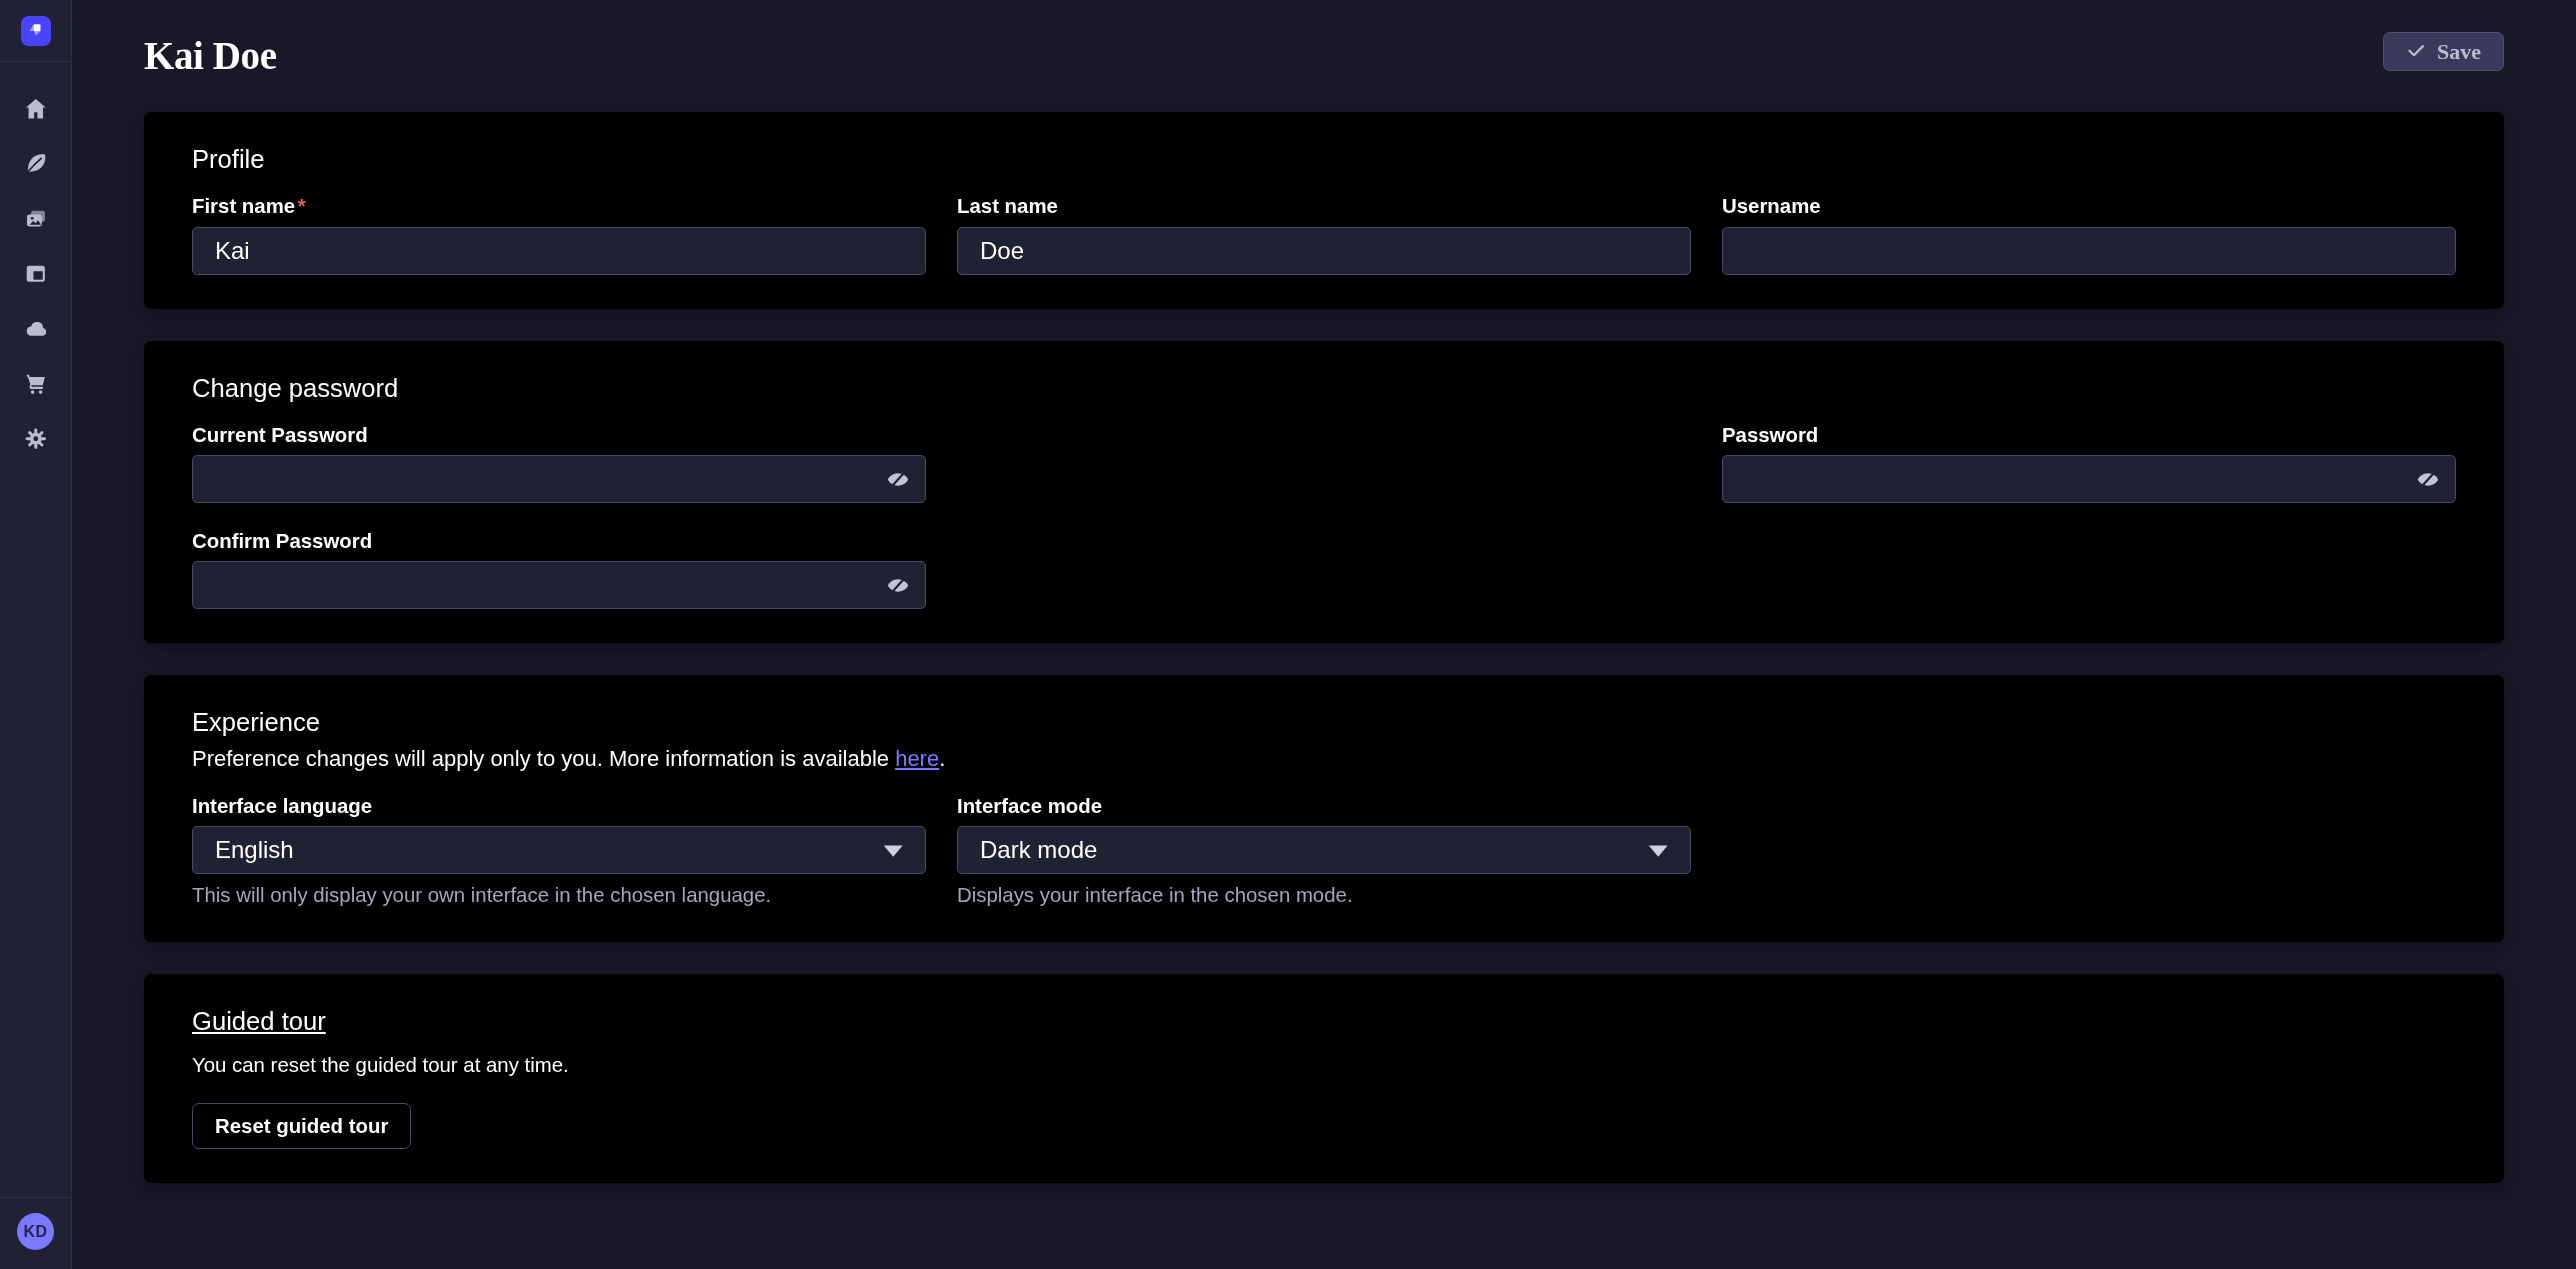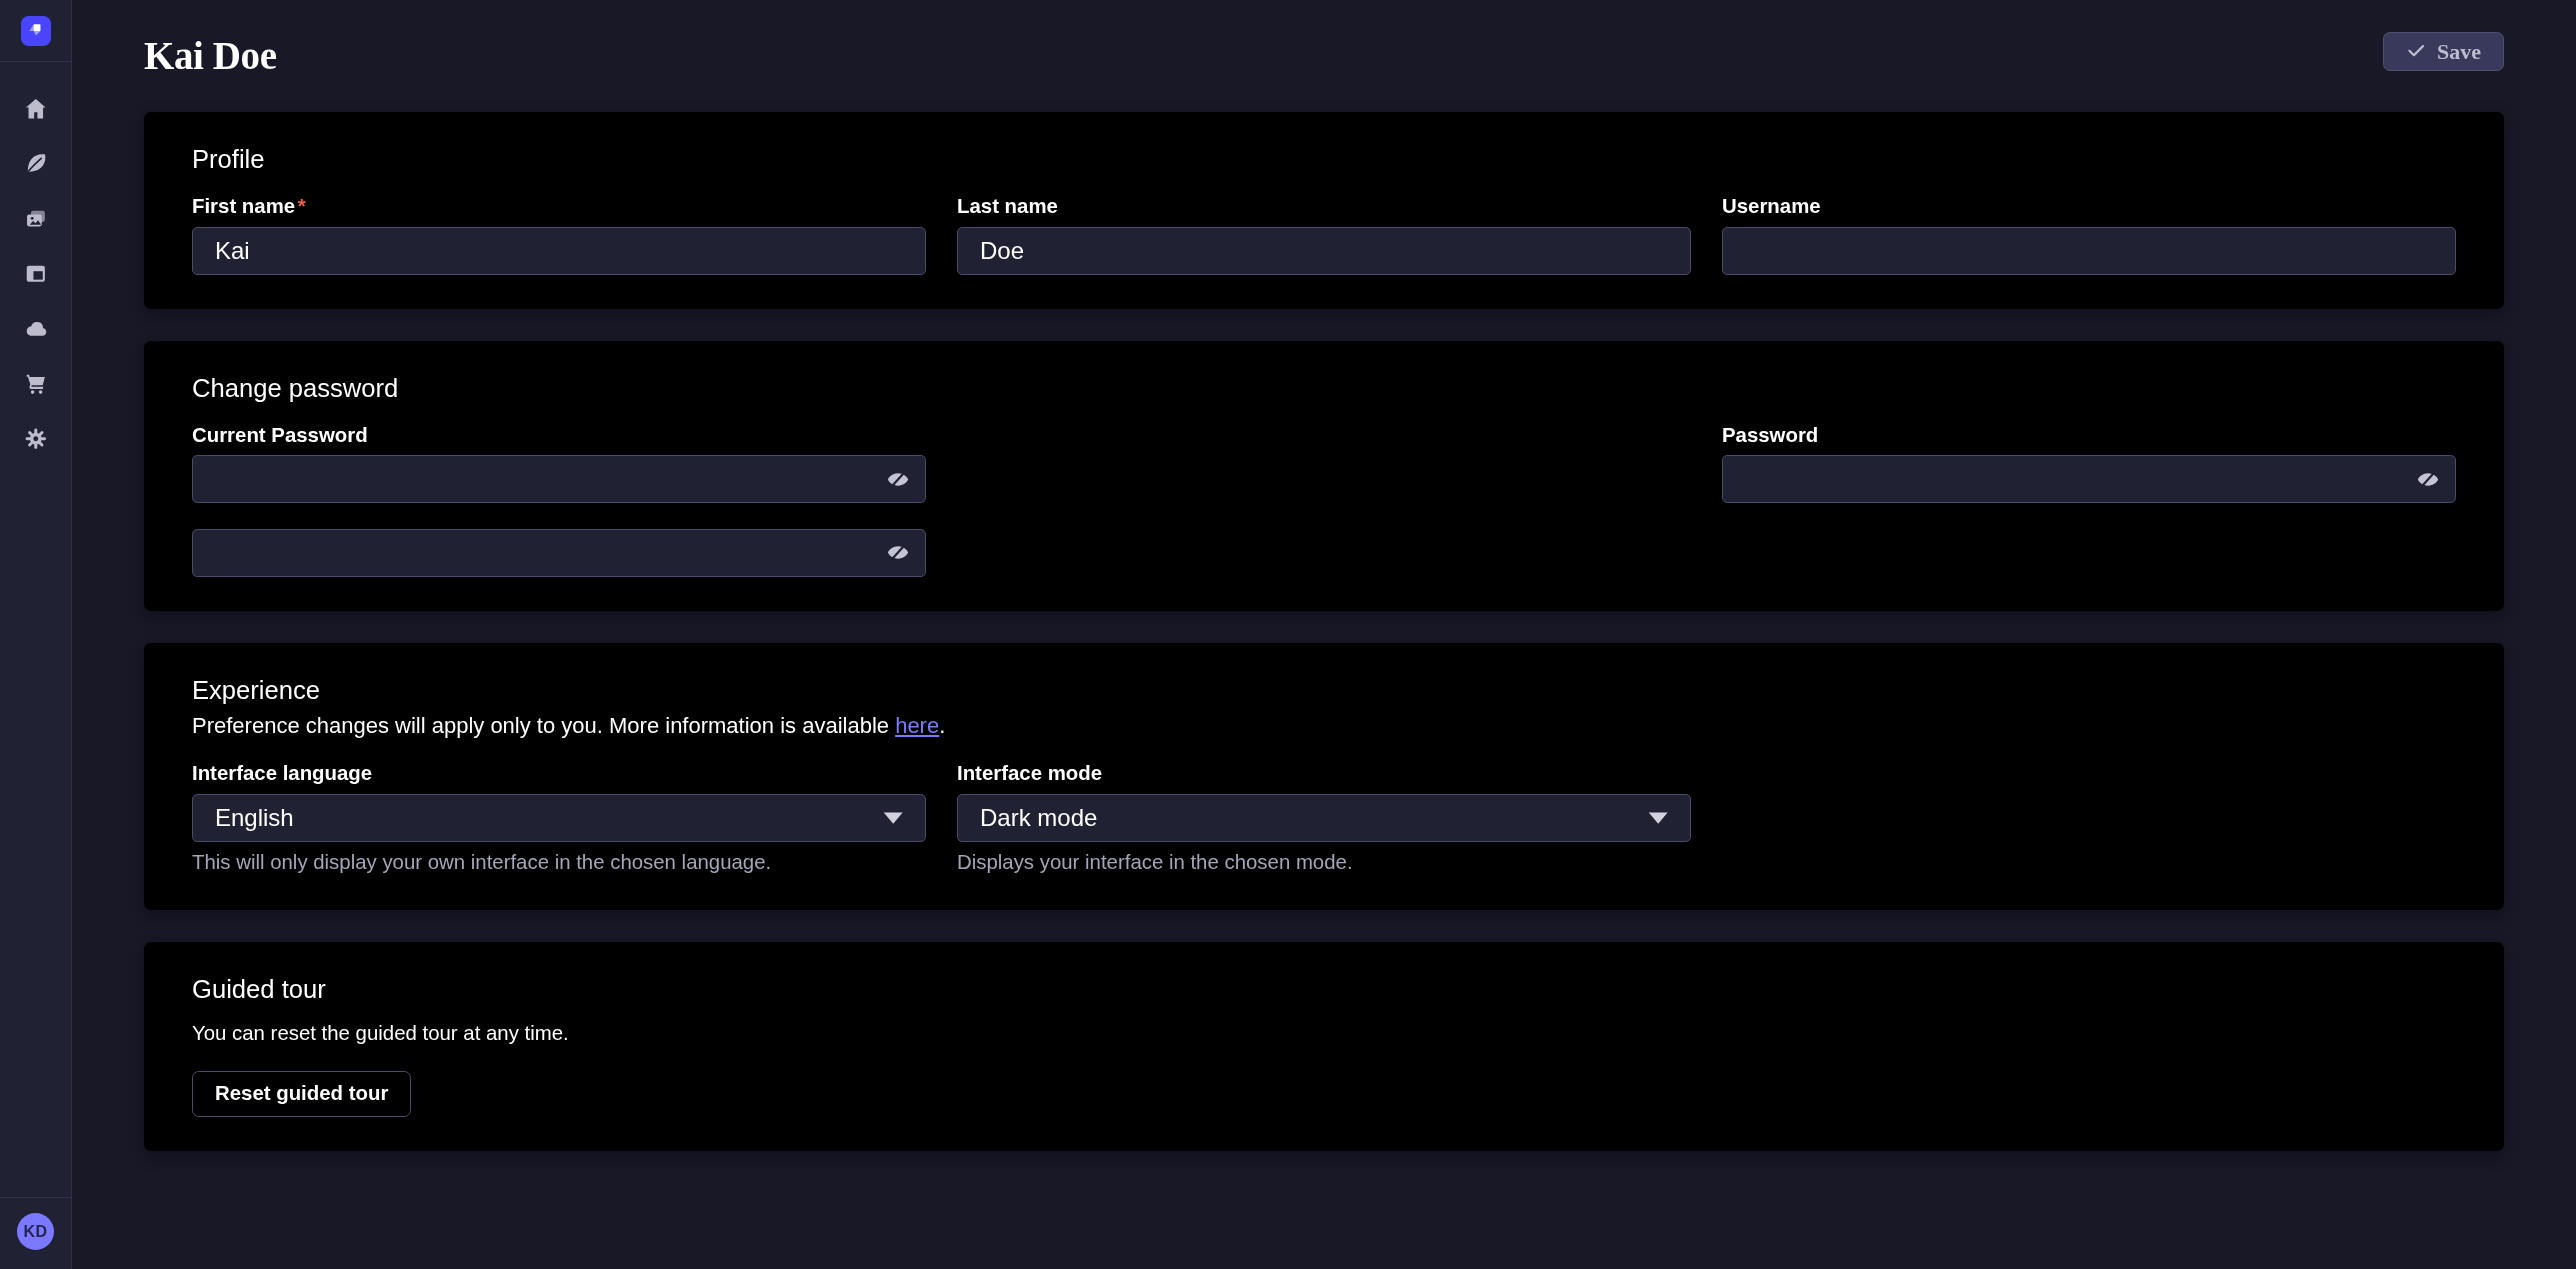--- a/index.html
+++ b/index.html
@@ -264,20 +264,21 @@
               <span style="display:flex;">
                 <svg viewBox="0 0 24 24" fill="currentColor">
                   <path d="M12 5.8c4.9 0 8.9 3.4 10.2 6.2-1.3 2.8-5.3 6.2-10.2 6.2S3.1 14.8 1.8 12C3.1 9.2 7.1 5.8 12 5.8z"></path>
                   <line x1="5.2" y1="19.5" x2="18.8" y2="4.5" stroke="#212134" stroke-width="2.2"></line>
                 </svg>
               </span>
             </button>
           </div>
         </div>
         <div class="field pw">
+          <label><span>Confirm Password</span></label>
           <div class="control">
             <input class="text-input" type="password" style="">
             <button class="eye-btn">
               <span style="display:flex;">
                 <svg viewBox="0 0 24 24" fill="currentColor">
                   <path d="M12 5.8c4.9 0 8.9 3.4 10.2 6.2-1.3 2.8-5.3 6.2-10.2 6.2S3.1 14.8 1.8 12C3.1 9.2 7.1 5.8 12 5.8z"></path>
                   <line x1="5.2" y1="19.5" x2="18.8" y2="4.5" stroke="#212134" stroke-width="2.2"></line>
                 </svg>
               </span>
             </button>
@@ -311,20 +312,20 @@
                   <path d="M0.5 0.8h13L7 8.6z"></path>
                 </svg>
             </span>
           </div>
           <div class="helper">Displays your interface in the chosen mode.</div>
         </div>
       </div>
     </section>
 
     <section class="card">
-      <h2 class="card-heading" style="margin-bottom:16px;">Guided tour</h2>
+      <h2 class="card-heading" style="margin-bottom:16px;text-decoration:underline;">Guided tour</h2>
       <p class="guided-body">You can reset the guided tour at any time.</p>
       <button class="reset-btn">Reset guided tour</button>
     </section>
 
   </div>
 </main>
 
 
 </body></html>

